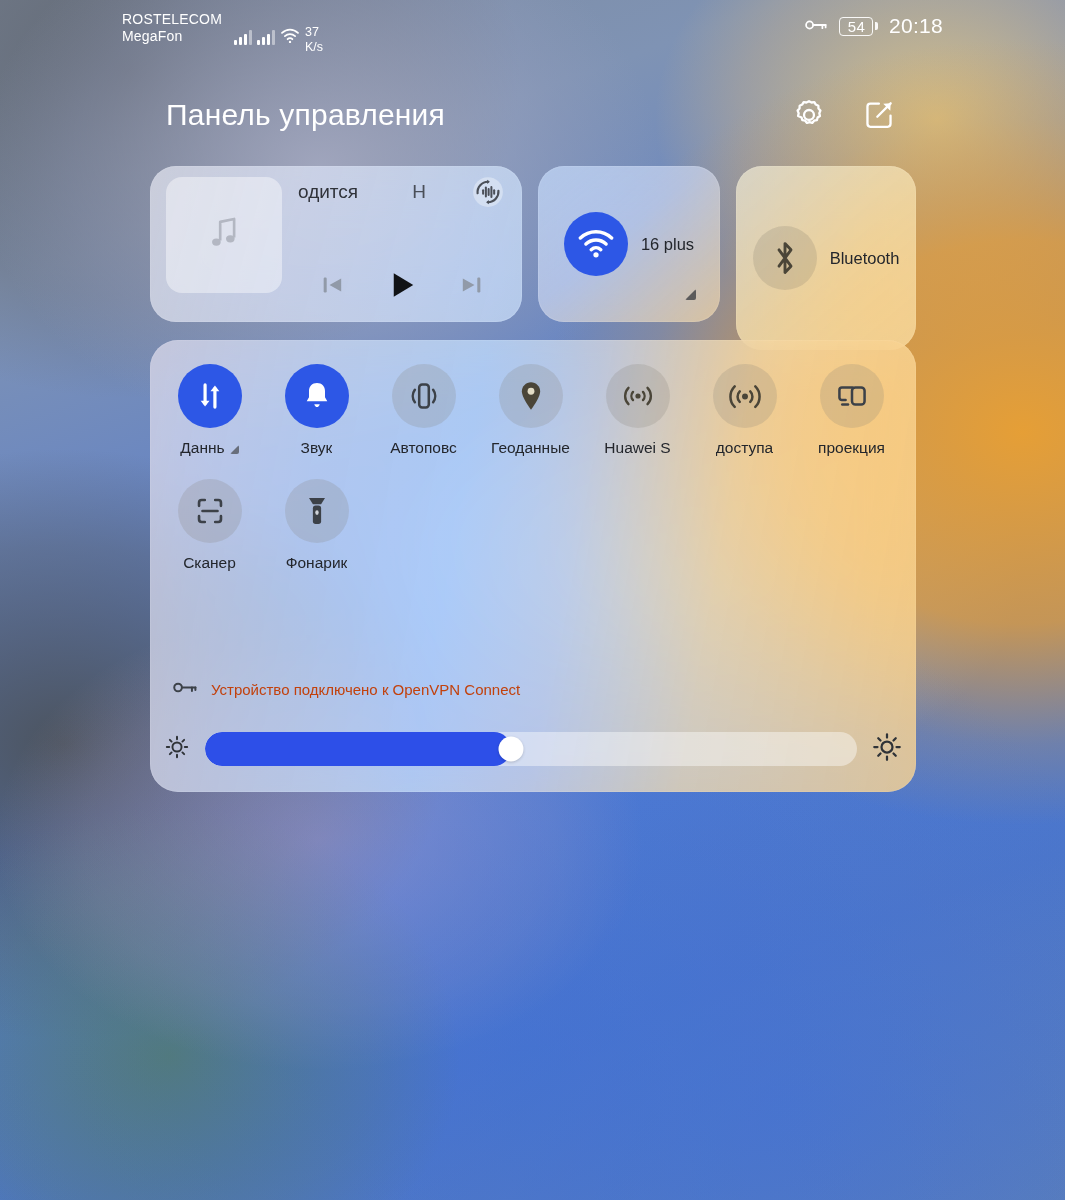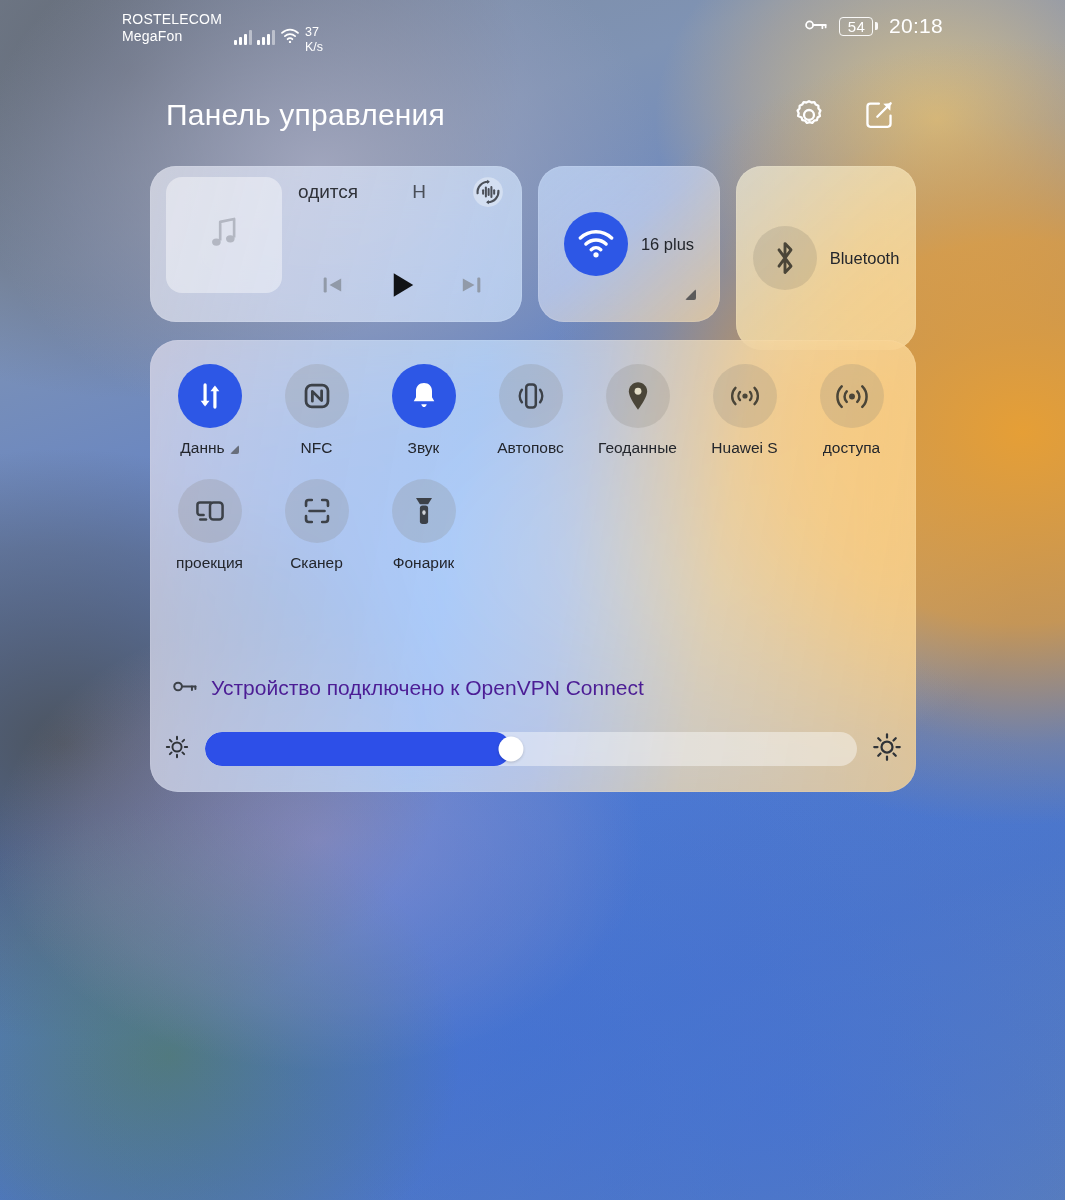--- a/index.html
+++ b/index.html
@@ -203,21 +203,21 @@
     border-radius: 2px;
     margin-left: 5px;
     vertical-align: -1px;
   }
 
   
   #vpn-row {
     position: absolute; left: 22px; bottom: 92px;
     display: flex; align-items: center; gap: 13px;
   }
-  #vpn-text { font-size: 21px; color: #4c1d95; }
+  #vpn-text { font-size: 15px; color: #c2410c; }
 
   
   #brightness-row {
     position: absolute; left: 14px; right: 14px; bottom: 26px;
     display: flex; align-items: center; gap: 15px;
   }
   .slider-track {
     flex: 1; height: 34px; border-radius: 17px;
     background: rgba(255,255,255,.42);
     position: relative; overflow: hidden;
@@ -406,29 +406,20 @@
           <svg width="30" height="32" viewBox="0 0 24 26" fill="none">
             <path d="M8 4v15" stroke="#fff" stroke-width="2.6" stroke-linecap="round"></path>
             <path d="M8 21.5l-3.6-4.6h7.2z" fill="#fff"></path>
             <path d="M16 22V7" stroke="#fff" stroke-width="2.6" stroke-linecap="round"></path>
             <path d="M16 4.5l3.6 4.6h-7.2z" fill="#fff"></path>
           </svg>
         </div>
         <div class="tg-label"><span>Даннь</span><i class="tg-arrow"></i></div>
       </div>
 
-      <div class="toggle-cell">
-        <div class="tg-circle off">
-          <svg width="30" height="30" viewBox="0 0 26 26" fill="none">
-            <rect x="3.5" y="3.5" width="19" height="19" rx="5" stroke="#3c4148" stroke-width="2.4"></rect>
-            <path d="M9 17.5V9l8 8V8.5" stroke="#3c4148" stroke-width="2.4" stroke-linecap="round" stroke-linejoin="round"></path>
-          </svg>
-        </div>
-        <div class="tg-label">NFC</div>
-      </div>
 
       <div class="toggle-cell">
         <div class="tg-circle on">
           <svg width="30" height="32" viewBox="0 0 26 28" fill="none">
             <path d="M13 2.6c-4.3 0-7 3-7 7v5.6l-2 3.4h18l-2-3.4V9.6c0-4-2.7-7-7-7z" fill="#fff"></path>
             <path d="M10.6 21.2c.5 1.6 1.3 2.5 2.4 2.5s1.9-.9 2.4-2.5z" fill="#fff"></path>
           </svg>
         </div>
         <div class="tg-label">Звук</div>
       </div>

